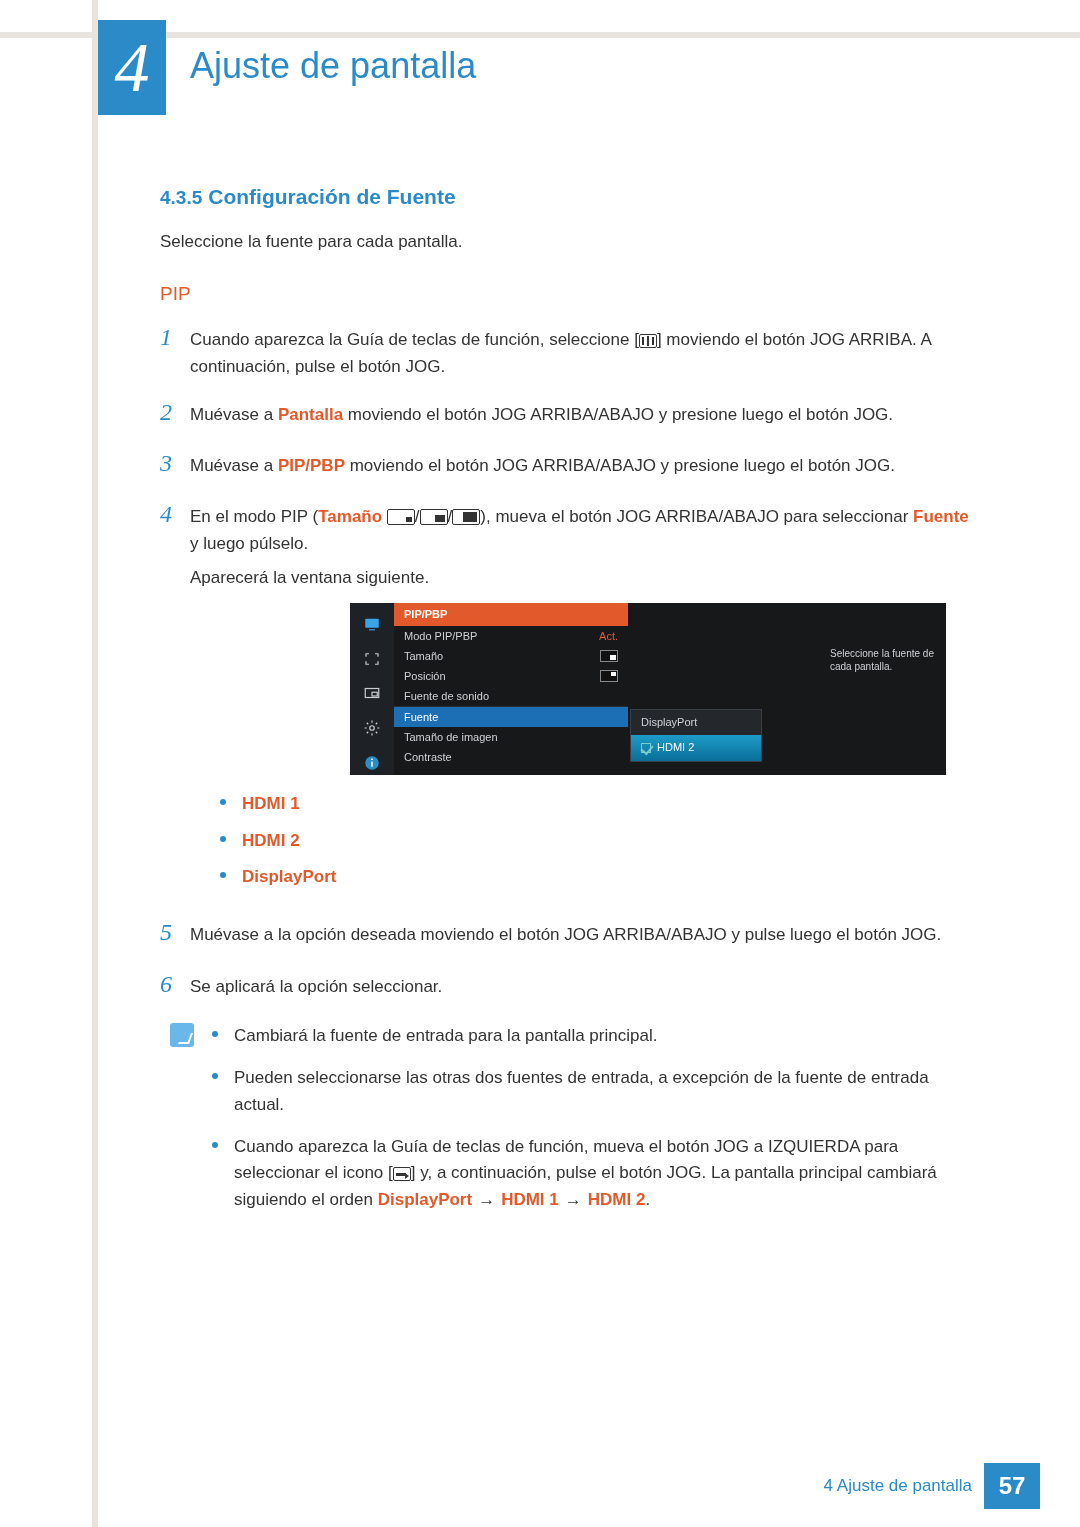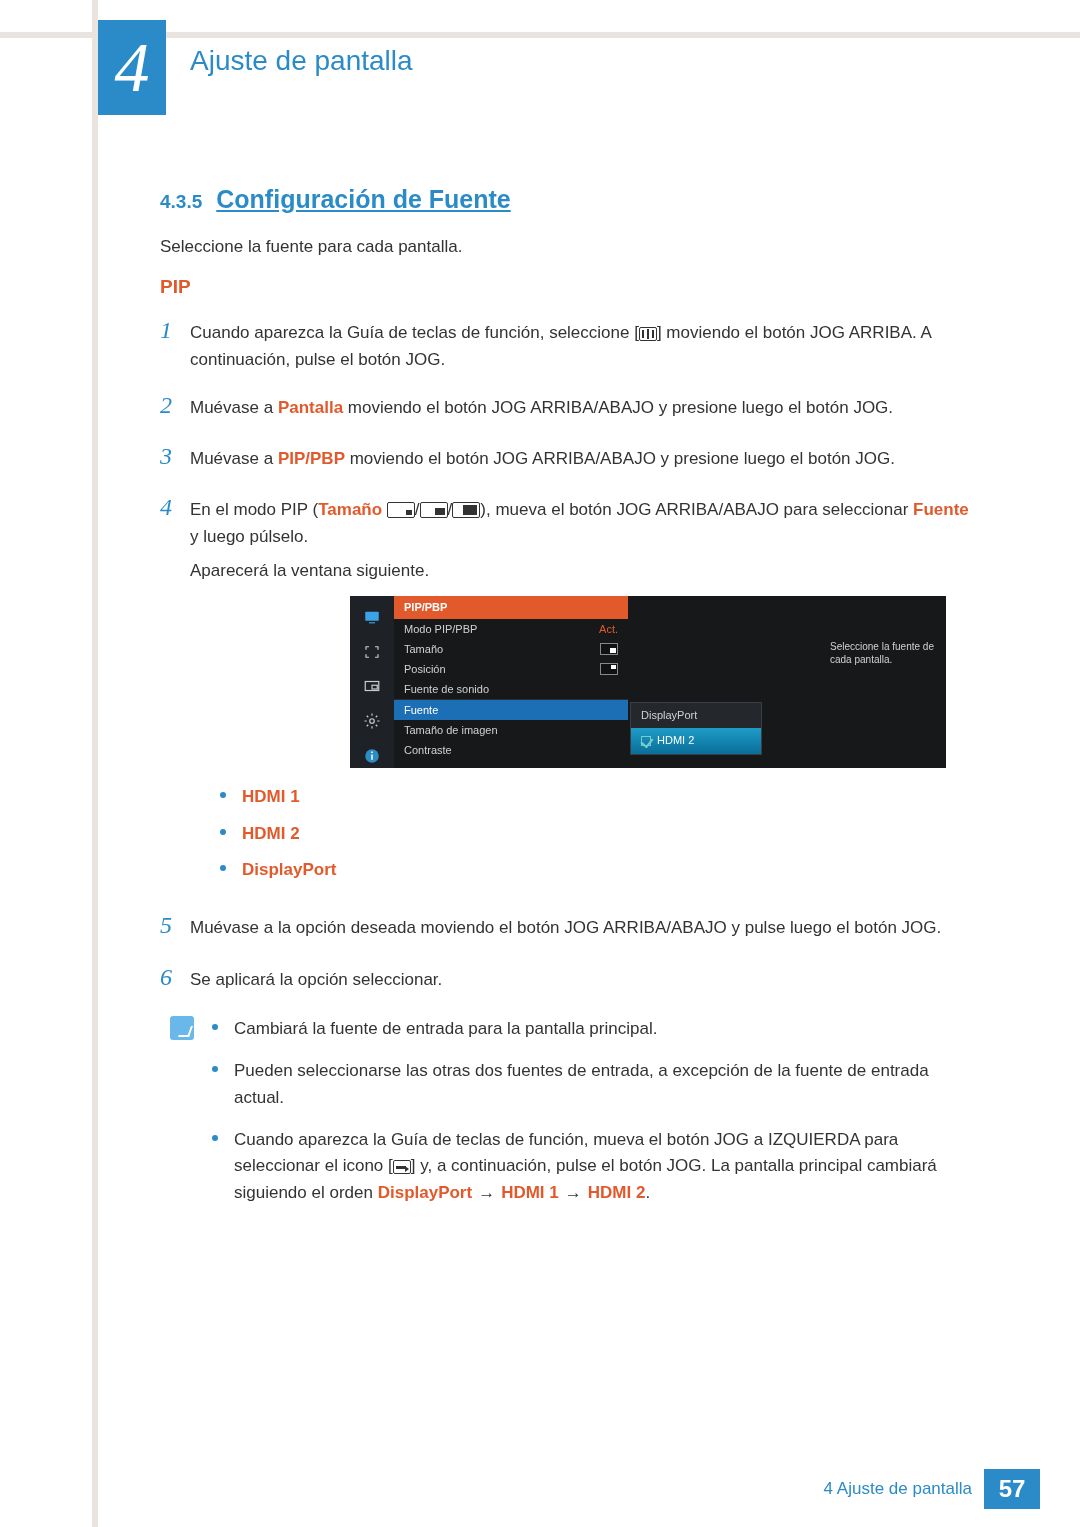--- a/index.html
+++ b/index.html
@@ -14,27 +14,27 @@
     overflow: hidden;
   }
   .side-line { position:absolute; left:92px; top:0; bottom:0; width:6px; background:#e9e4df; }
   .top-line  { position:absolute; left:0; top:32px; right:0; height:6px; background:#e9e4df; }
   .chapter-box {
     position:absolute; top:20px; left:98px; width:68px; height:95px;
     background:#2b8bc8; color:#fff; display:flex; align-items:center; justify-content:center;
   }
   .chapter-box span { font-size:70px; font-weight:300; font-style:italic; font-family:Georgia,serif; }
   .chapter-title {
-    position:absolute; top:45px; left:190px; font-size:28px; color:#2b8bc8; font-weight:400;
+    position:absolute; top:45px; left:190px; font-size:36px; color:#2b8bc8; font-weight:400;
   }
   .content { position:absolute; top:185px; left:160px; right:100px; }
-  .sec-num { color:#2b8bc8; font-weight:700; font-size:19px; margin-right:14px;}
-  .sec-title { color:#2b8bc8; font-weight:700; font-size:25px;text-decoration:underline; }
+  .sec-num { color:#2b8bc8; font-weight:700; font-size:19px; margin-right:6px;}
+  .sec-title { color:#2b8bc8; font-weight:700; font-size:21px; }
   .para { margin-top:20px; line-height:1.55; }
-  .sub-h { color:#e25a2b; font-weight:700; font-size:19px; margin-top:16px; }
+  .sub-h { color:#e25a2b; font-weight:400; font-size:19px; margin-top:28px; }
   .steps { margin-top:14px; }
   .step { display:flex; margin-top:14px; line-height:1.55; }
   .step-num { font-family:Georgia,serif; font-style:italic; font-size:24px; color:#2b8bc8; width:30px; flex-shrink:0; }
   .step-body { flex:1; }
   .step-body p { margin-top:8px; }
   .step-body p:first-child { margin-top:8px; }
   .hl { color:#e25a2b; font-weight:700; }
   .inline-icon { display:inline-block; vertical-align:-3px; border:1.5px solid #333; border-radius:2px; background:#fff; }
   .ic-menu { width:18px; height:14px; position:relative; }
   .ic-menu:before { content:""; position:absolute; left:2px; right:2px; top:2px; bottom:2px; border-left:2px solid #333; border-right:2px solid #333; }
@@ -75,21 +75,21 @@
   .chk.on:after { content:""; position:absolute; left:1px; top:-1px; width:6px; height:9px; border-right:2px solid #7cc; border-bottom:2px solid #7cc; transform:rotate(40deg); }
   .osd-desc { position:absolute; right:8px; top:10px; width:108px; color:#cfd2d5; font-size:10px; line-height:1.3;margin-top:34px; }
   .val-act { font-size:11px; color:#e25a2b; }
   .val-pip { width:18px; height:12px; border:1px solid #888; display:inline-block; position:relative; background:#111; }
   .val-pip:after { content:""; position:absolute; right:1px; bottom:1px; width:6px; height:5px; background:#fff; }
   .val-pos { width:18px; height:12px; border:1px solid #888; display:inline-block; position:relative; background:#111; }
   .val-pos:after { content:""; position:absolute; right:1px; top:1px; width:5px; height:4px; background:#fff; }
   
   .footer { position:absolute; bottom:18px; right:0; left:0; display:flex; justify-content:flex-end; align-items:center; }
   .footer-text { color:#2b8bc8; font-size:17px; margin-right:12px; }
-  .footer-page { background:#2b8bc8; color:#fff; width:56px; height:40px; display:flex; align-items:center; justify-content:center; font-size:24px; font-weight:700; margin-right:40px; }
+  .footer-page { background:#2b8bc8; color:#fff; width:56px; height:46px; display:flex; align-items:center; justify-content:center; font-size:24px; font-weight:700; margin-right:40px; }
 </style>
 </head>
 <body>
 
 <div class="side-line"></div>
 <div class="top-line"></div>
 
 <div class="chapter-box">
   <span>4</span>
 </div>

